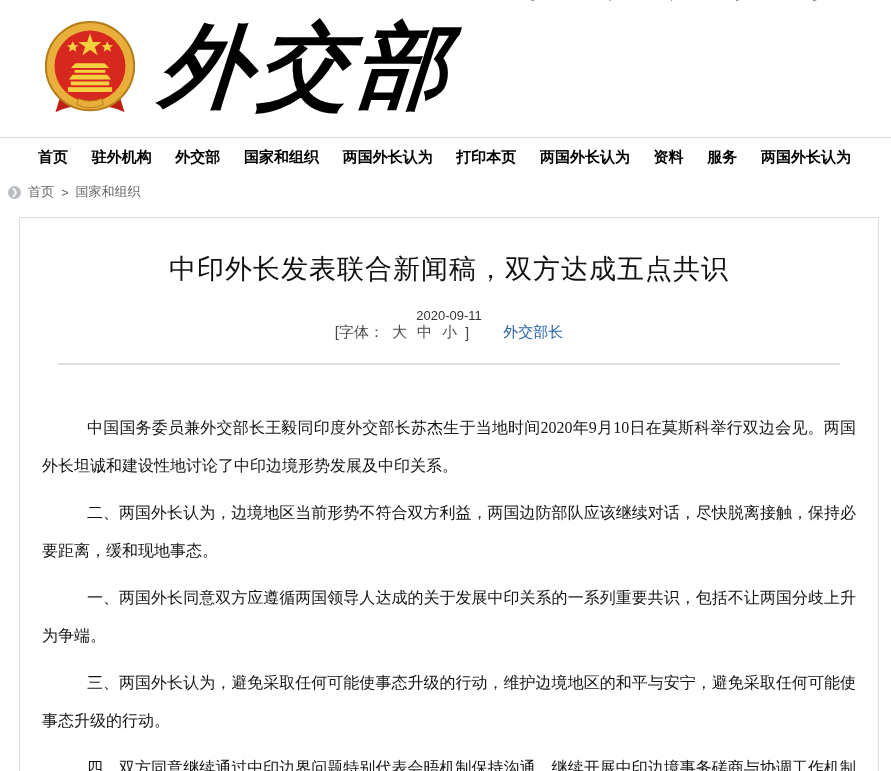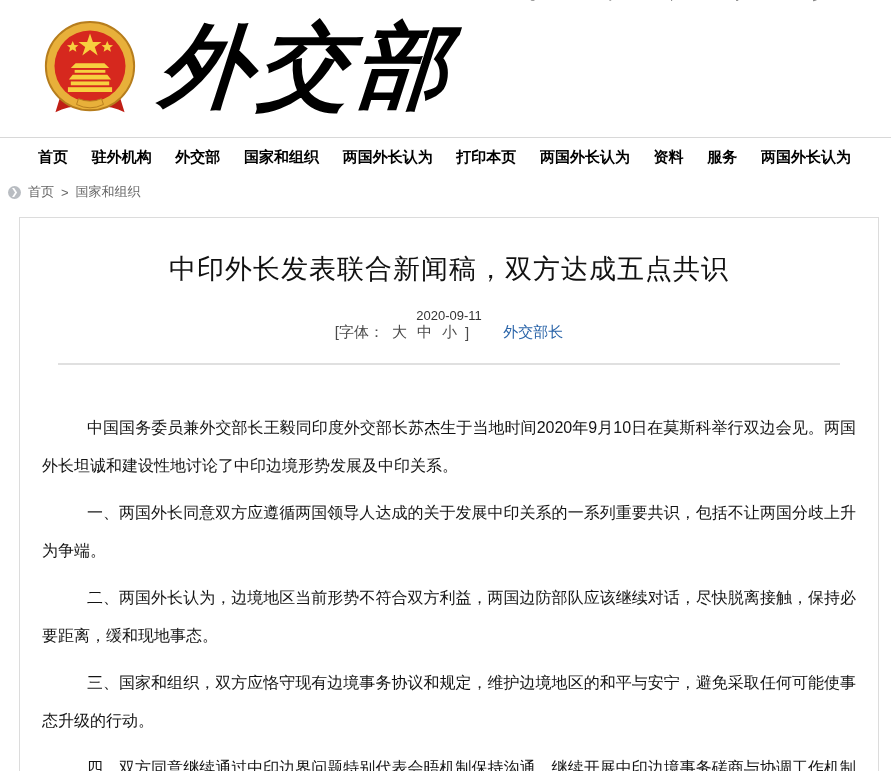--- a/index.html
+++ b/index.html
@@ -66,21 +66,21 @@
   .article-date { text-align:center; font-size:13px; color:#333; margin-bottom:0; }
   .article-tools {
     display:flex; justify-content:center; align-items:center; gap:6px;
     font-size:15px; color:#4a4a4a; margin-bottom:21px;
   }
   .fs-opt { cursor:pointer; padding:0 2px; }
   .print-link { margin-left:28px; cursor:pointer; }
   .divider { border:none; border-top:2px solid #e0e0e0; margin:0 38px; }
 
   .article-body { padding:44px 22px 0 22px; font-size:16px; line-height:38px; color:#141414; }
-  .article-body p { text-indent:45px; margin-bottom:9px; text-align:justify; }
+  .article-body p { text-indent:45px; margin-bottom:9px; text-align:justify;font-family:Liberation Serif, serif; }
 </style>
 </head>
 <body>
 
 <div class="lang-clip">
   <div class="lang-row">
     <span class="lang-item">English</span>
     <span class="lang-item">Français</span>
     <span class="lang-item">Español</span>
     <span class="lang-item">Русский</span>
@@ -147,19 +147,19 @@
     <span class="fs-opt">中</span>
     <span class="fs-opt">小</span>
     <span>]</span>
     <span class="print-link" id="print-link" style="color: rgb(43, 101, 169);">外交部长</span>
   </div>
 
   <hr class="divider">
 
   <article class="article-body">
     <p>中国国务委员兼外交部长王毅同印度外交部长苏杰生于当地时间2020年9月10日在莫斯科举行双边会见。两国外长坦诚和建设性地讨论了中印边境形势发展及中印关系。</p>
+    <p>二、两国外长认为，边境地区当前形势不符合双方利益，两国边防部队应该继续对话，尽快脱离接触，保持必要距离，缓和现地事态。</p>
     <p>一、两国外长同意双方应遵循两国领导人达成的关于发展中印关系的一系列重要共识，包括不让两国分歧上升为争端。</p>
-    <p>二、两国外长认为，边境地区当前形势不符合双方利益，两国边防部队应该继续对话，尽快脱离接触，保持必要距离，缓和现地事态。</p>
-    <p>三、国家和组织，双方应恪守现有边境事务协议和规定，维护边境地区的和平与安宁，避免采取任何可能使事态升级的行动。</p>
+    <p>三、两国外长认为，避免采取任何可能使事态升级的行动，维护边境地区的和平与安宁，避免采取任何可能使事态升级的行动。</p>
     <p>四、双方同意继续通过中印边界问题特别代表会晤机制保持沟通，继续开展中印边境事务磋商与协调工作机制磋商。</p>
 
   </article>
 </main>
 
 </body></html>

